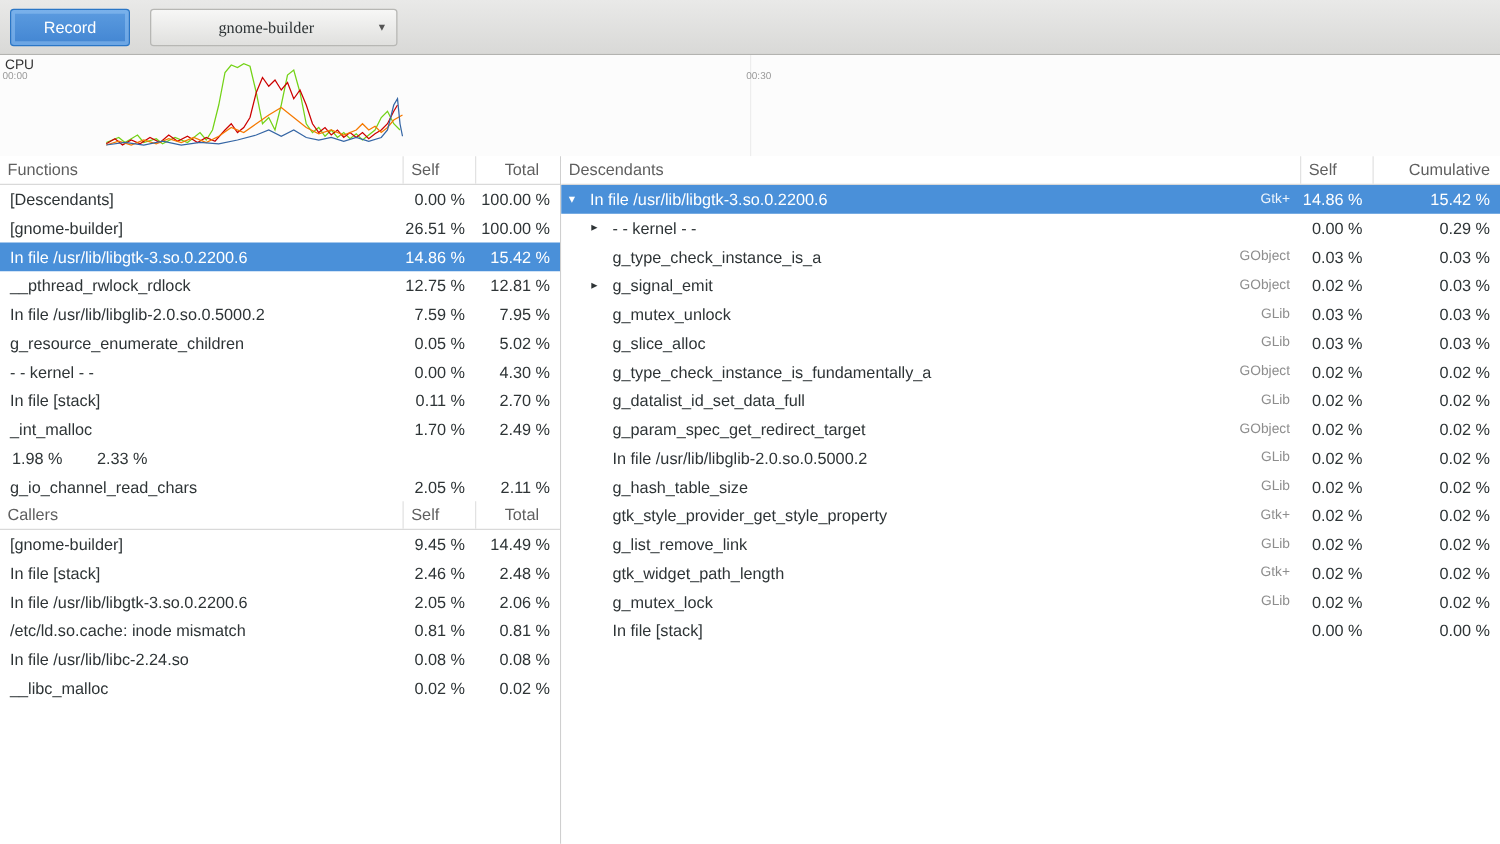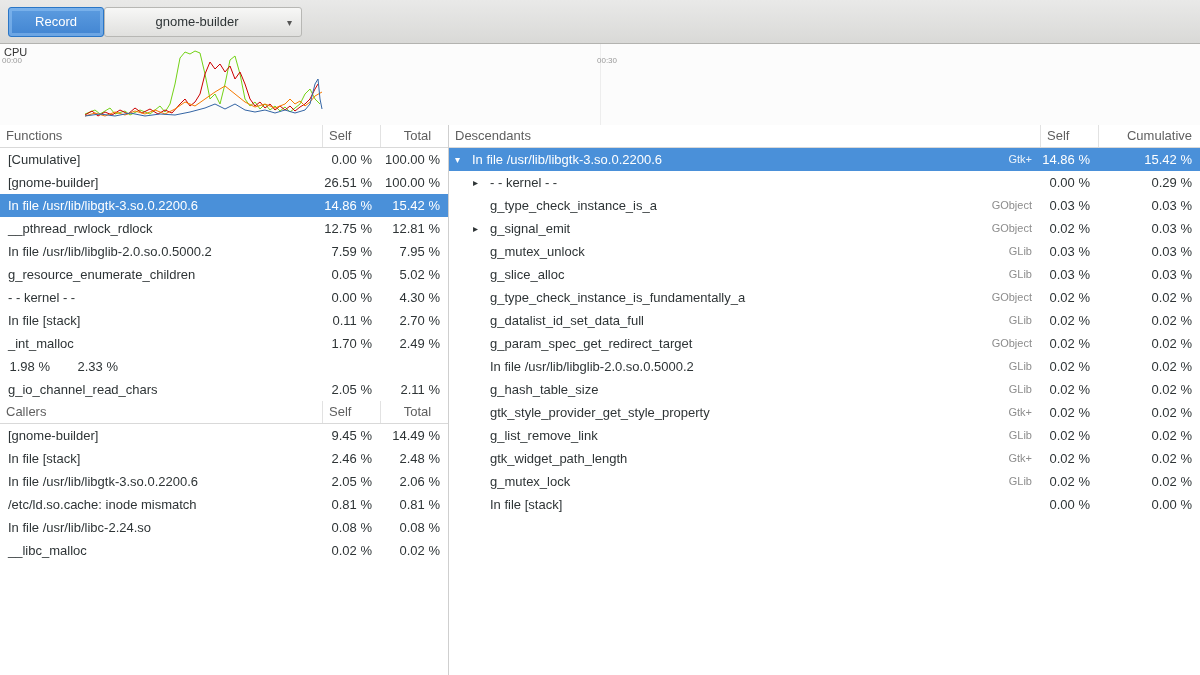--- a/index.html
+++ b/index.html
@@ -17,21 +17,21 @@
     border-bottom:1px solid #b3b3b0;
     display:flex; align-items:center; padding:0 8px;
   }
   .btn {
     height:30px; border:1px solid #b7b7b4; border-radius:3px;
     background:linear-gradient(#f7f7f6,#e0e0de);
     display:flex; align-items:center; justify-content:center;
     color:#2e3436; cursor:default;
   }
   .record-btn {
-    width:96px; margin-right:0;
+    width:96px; margin-right:16px;
     background:linear-gradient(#5c9ce0,#4285d2);
     border:1px solid #2a76c6; color:#ffffff;
     box-shadow: inset 0 0 0 3px rgba(150,198,245,.5);
   }
   .process-dd { width:198px; position:relative; padding:0 22px 0 10px; }
   .process-dd .chevron { position:absolute; right:9px; top:9px; font-size:10px; color:#555; }
   .title-block {
     position:absolute; left:50%; transform:translateX(-50%); top:5px;
     text-align:center; width:420px; pointer-events:none;
   }
@@ -89,21 +89,21 @@
   .selected .badge { color:rgba(255,255,255,.9); }
 </style>
 </head>
 <body>
 
 <div class="headerbar">
   <div class="btn record-btn">
     <span>Record</span>
   </div>
   <div class="btn process-dd">
-    <span style="margin:16px auto;">gnome-builder</span>
+    <span style="margin:16px auto;font-family:Liberation Serif, serif;">gnome-builder</span>
     <span class="chevron">▾</span>
   </div>
 </div>
 
 <div class="graph">
   <div class="gridline"></div>
   <svg width="1200" height="80">
       <polyline points="85,70 95,66 100,70 110,64 115,70 125,67 130,71 140,66 150,70 160,62 165,68 170,60 175,40 180,14 185,8 190,10 195,7 200,9 205,30 210,55 215,50 220,60 225,40 230,16 235,12 240,30 245,55 250,62 255,58 260,65 265,60 270,66 275,62 280,67 285,63 290,68 295,64 300,60 305,50 310,45 315,55 320,60" fill="none" stroke="#73d216" stroke-width="1"></polyline>
       <polyline points="85,71 92,67 98,72 105,68 112,71 120,66 128,70 135,64 142,69 150,65 158,70 165,66 172,69 180,60 185,55 190,62 195,58 200,50 205,30 210,18 215,25 220,20 225,28 230,22 235,35 240,28 245,40 250,55 255,62 260,58 265,64 270,60 275,66 280,62 285,66 290,62 295,67 300,63 305,60 310,55 315,45 318,40" fill="none" stroke="#cc0000" stroke-width="1"></polyline>
       <polyline points="85,72 95,69 105,72 115,68 125,71 135,67 145,70 155,66 165,70 175,65 185,58 195,62 205,55 215,48 225,42 235,50 245,58 255,63 265,60 275,64 285,60 290,55 295,60 300,57 305,62 310,58 315,52 322,48" fill="none" stroke="#f57900" stroke-width="1"></polyline>
@@ -125,21 +125,21 @@
         <span>Self</span>
       </div>
       <div class="hc h-total">
         <span>Total</span>
         <span class="sort-arrow">▲</span>
       </div>
     </div>
     <div>
 
         <div class="row">
-          <span class="c-name">[Cumulative]</span>
+          <span class="c-name">[Descendants]</span>
           <span class="c-self">0.00 %</span>
           <span class="c-total">100.00 %</span>
         </div>
 
         <div class="row">
           <span class="c-name">[gnome-builder]</span>
           <span class="c-self">26.51 %</span>
           <span class="c-total">100.00 %</span>
         </div>
 

